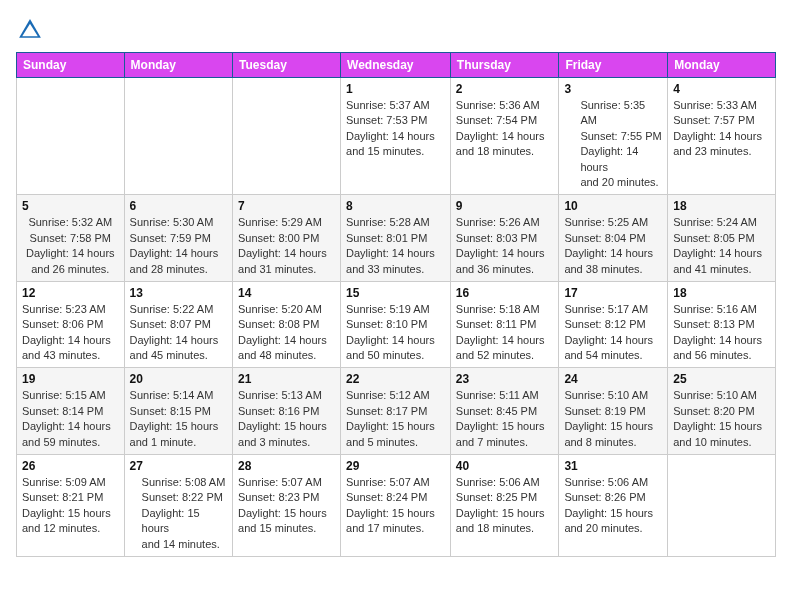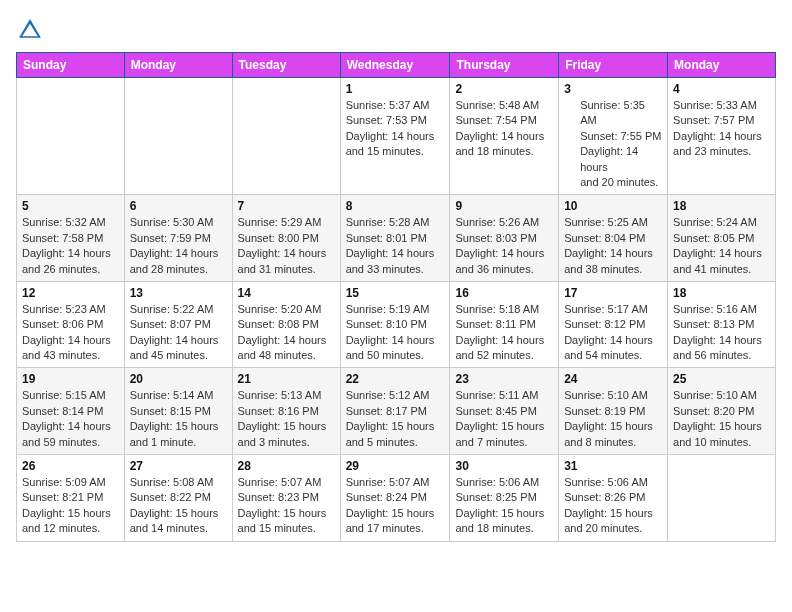--- a/index.html
+++ b/index.html
@@ -126,21 +126,21 @@
         <td class="empty-cell"></td>
         <td>
           <div class="day-number">1</div>
           <div class="day-info" style="white-space: pre-line;">Sunrise: 5:37 AM
 Sunset: 7:53 PM
 Daylight: 14 hours
 and 15 minutes.</div>
         </td>
         <td>
           <div class="day-number">2</div>
-          <div class="day-info" style="white-space: pre-line;">Sunrise: 5:48 AM
+          <div class="day-info" style="white-space: pre-line;">Sunrise: 5:36 AM
 Sunset: 7:54 PM
 Daylight: 14 hours
 and 18 minutes.</div>
         </td>
         <td>
           <div class="day-number">3</div>
           <div class="day-info" style="white-space: pre-line; margin-left: 16px;">Sunrise: 5:35 AM
 Sunset: 7:55 PM
 Daylight: 14 hours
 and 20 minutes.</div>
@@ -149,21 +149,21 @@
           <div class="day-number">4</div>
           <div class="day-info" style="white-space: pre-line;">Sunrise: 5:33 AM
 Sunset: 7:57 PM
 Daylight: 14 hours
 and 23 minutes.</div>
         </td>
       </tr>
       <tr>
         <td>
           <div class="day-number">5</div>
-          <div class="day-info" style="white-space: pre-line;">Sunrise: 5:32 AM
+          <div class="day-info" style="white-space: pre-line; text-align: center;">Sunrise: 5:32 AM
 Sunset: 7:58 PM
 Daylight: 14 hours
 and 26 minutes.</div>
         </td>
         <td>
           <div class="day-number">6</div>
           <div class="day-info" style="white-space: pre-line;">Sunrise: 5:30 AM
 Sunset: 7:59 PM
 Daylight: 14 hours
 and 28 minutes.</div>
@@ -309,41 +309,41 @@
       <tr>
         <td>
           <div class="day-number">26</div>
           <div class="day-info" style="white-space: pre-line;">Sunrise: 5:09 AM
 Sunset: 8:21 PM
 Daylight: 15 hours
 and 12 minutes.</div>
         </td>
         <td>
           <div class="day-number">27</div>
-          <div class="day-info" style="white-space: pre-line;">Sunrise: 5:08 AM
+          <div class="day-info" style="white-space: pre-line; margin-left: 12px;">Sunrise: 5:08 AM
 Sunset: 8:22 PM
 Daylight: 15 hours
 and 14 minutes.</div>
         </td>
         <td>
           <div class="day-number">28</div>
           <div class="day-info" style="white-space: pre-line;">Sunrise: 5:07 AM
 Sunset: 8:23 PM
 Daylight: 15 hours
 and 15 minutes.</div>
         </td>
         <td>
           <div class="day-number">29</div>
           <div class="day-info" style="white-space: pre-line;">Sunrise: 5:07 AM
 Sunset: 8:24 PM
 Daylight: 15 hours
 and 17 minutes.</div>
         </td>
         <td>
-          <div class="day-number">30</div>
+          <div class="day-number">40</div>
           <div class="day-info" style="white-space: pre-line;">Sunrise: 5:06 AM
 Sunset: 8:25 PM
 Daylight: 15 hours
 and 18 minutes.</div>
         </td>
         <td>
           <div class="day-number">31</div>
           <div class="day-info" style="white-space: pre-line;">Sunrise: 5:06 AM
 Sunset: 8:26 PM
 Daylight: 15 hours

